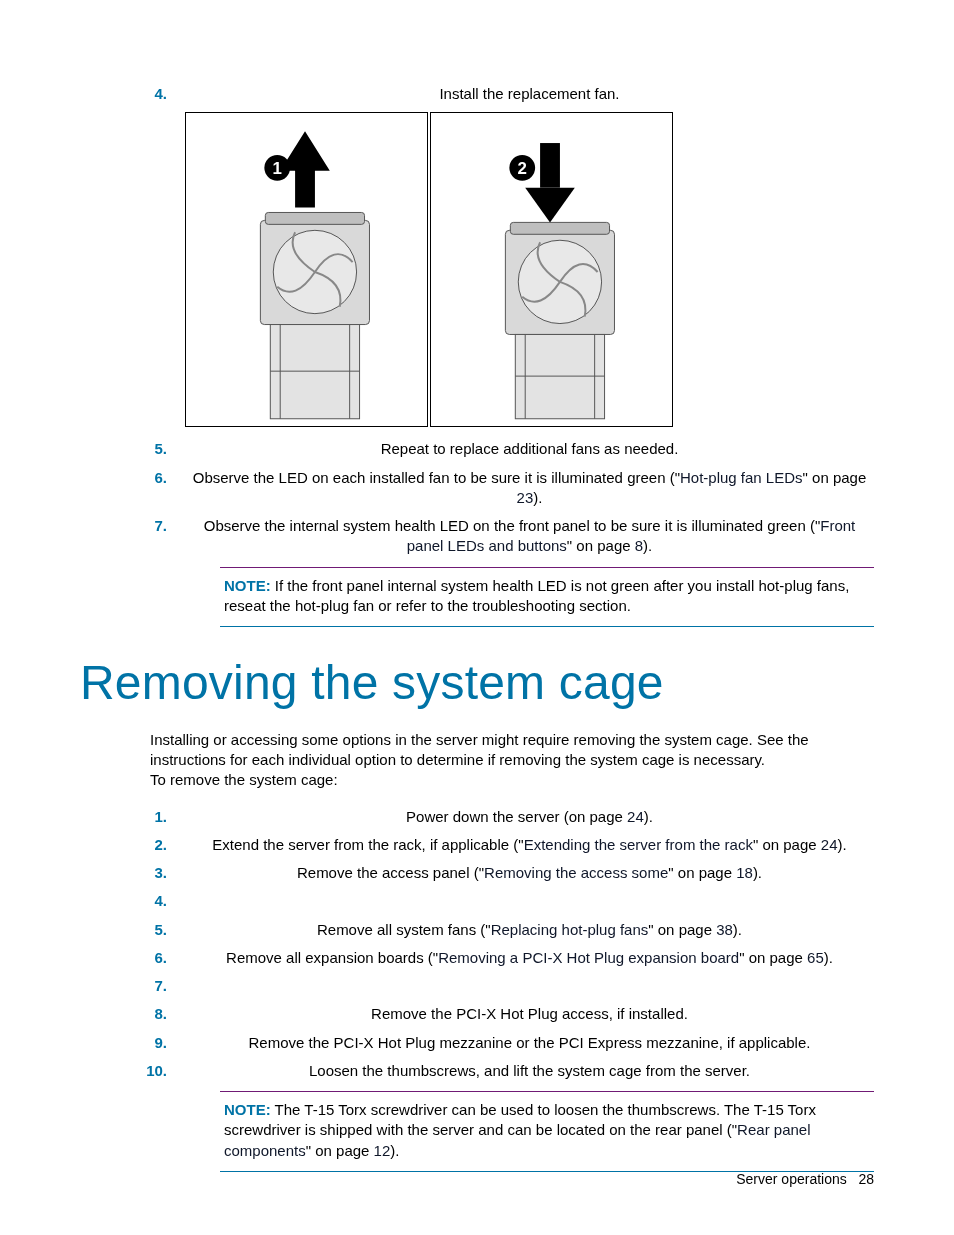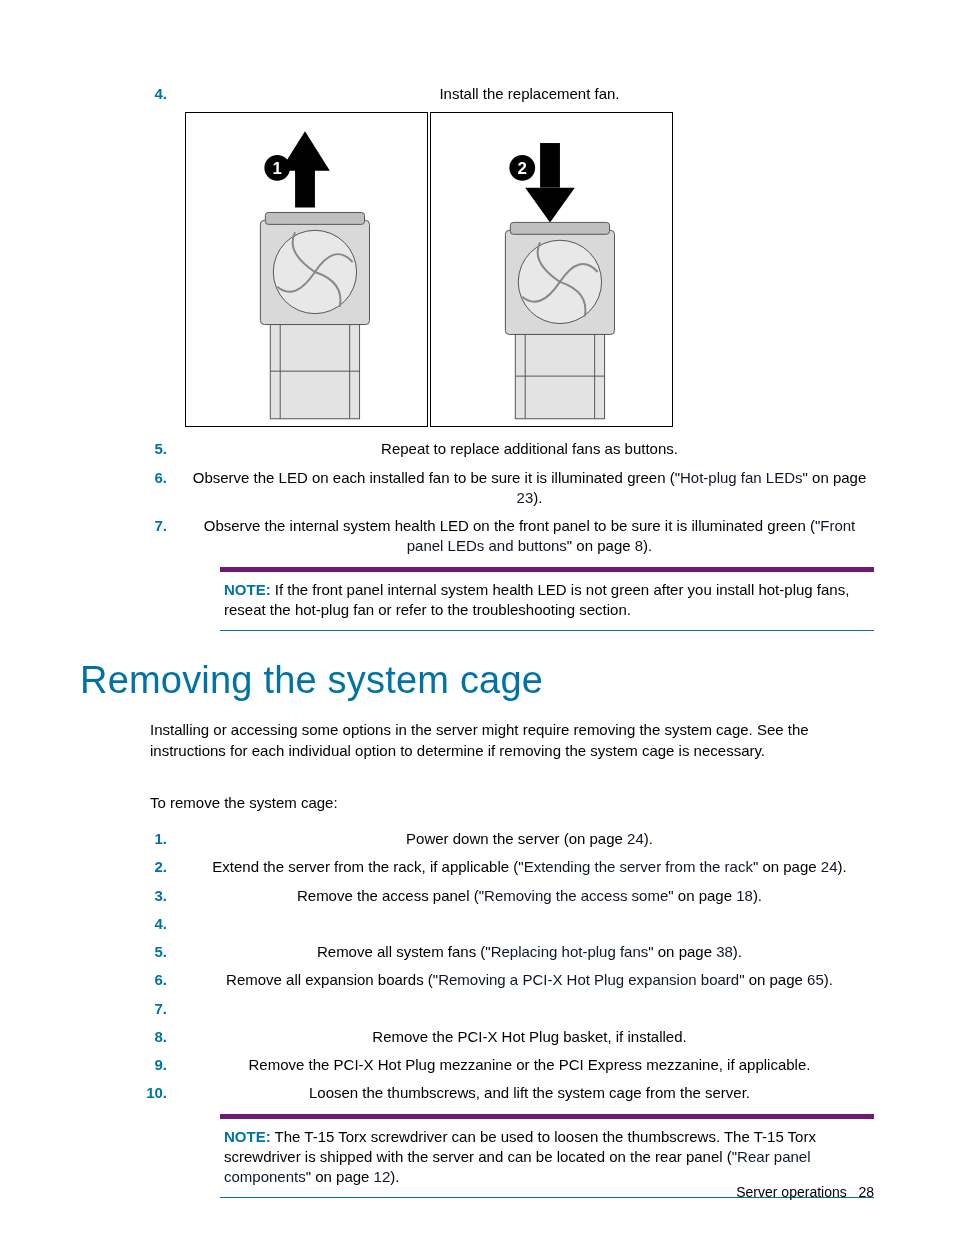--- a/index.html
+++ b/index.html
@@ -60,45 +60,45 @@
     box-sizing: border-box;
     overflow: hidden;
   }
   .figure svg {
     width: 100%;
     height: 100%;
     display: block;
   }
   .note {
     margin: 10px 0 14px 140px;
-    border-top: 5px solid #701a75;
+    border-top: 1px solid #701a75;
     border-bottom: 1px solid #0073a6;
     padding: 8px 4px 10px 4px;
   }
   .note-label {
     color: #0073a6;
     font-weight: bold;
   }
   h1.section {
     font-weight: normal;
     color: #0073a6;
-    font-size: 38px;
+    font-size: 48px;
     margin: 24px 0 14px 0;
     letter-spacing: 0.2px;
   }
   p.para {
-    margin: 0 0 32px 70px;
+    margin: 0 0 0 70px;
   }
   p.lead {
     margin: 0 0 16px 70px;
   }
   .footer {
     position: absolute;
     right: 80px;
-    bottom: 33px;
+    bottom: 46px;
     font-size: 14px;
   }
 </style>
 </head>
 <body>
 
 <div class="page">
 
   <ol class="steps">
     <li>
@@ -160,21 +160,21 @@
           <line x1="165" y1="223" x2="165" y2="308"></line>
           <line x1="85" y1="265" x2="175" y2="265"></line>
         </g>
       </svg>
     </div>
   </div>
 
   <ol class="steps">
     <li>
       <span class="num">5.</span>
-      <span class="body">Repeat to replace additional fans as buttons.</span>
+      <span class="body">Repeat to replace additional fans as needed.</span>
     </li>
     <li>
       <span class="num">6.</span>
       <span class="body">
         <span>Observe the LED on each installed fan to be sure it is illuminated green ("</span><a class="link">Hot-plug fan LEDs</a><span>" on page </span><a class="link">23</a><span>).</span>
       </span>
     </li>
     <li>
       <span class="num">7.</span>
       <span class="body">
@@ -225,21 +225,21 @@
       <span class="num">6.</span>
       <span class="body">
         <span>Remove all expansion boards ("</span><a class="link">Removing a PCI-X Hot Plug expansion board</a><span>" on page </span><a class="link">65</a><span>).</span>
       </span>
     </li>
     <li>
       <span class="num">7.</span>
     </li>
     <li>
       <span class="num">8.</span>
-      <span class="body">Remove the PCI-X Hot Plug basket, if installed.</span>
+      <span class="body">Remove the PCI-X Hot Plug access, if installed.</span>
     </li>
     <li>
       <span class="num">9.</span>
       <span class="body">Remove the PCI-X Hot Plug mezzanine or the PCI Express mezzanine, if applicable.</span>
     </li>
     <li>
       <span class="num">10.</span>
       <span class="body">Loosen the thumbscrews, and lift the system cage from the server.</span>
     </li>
   </ol>

